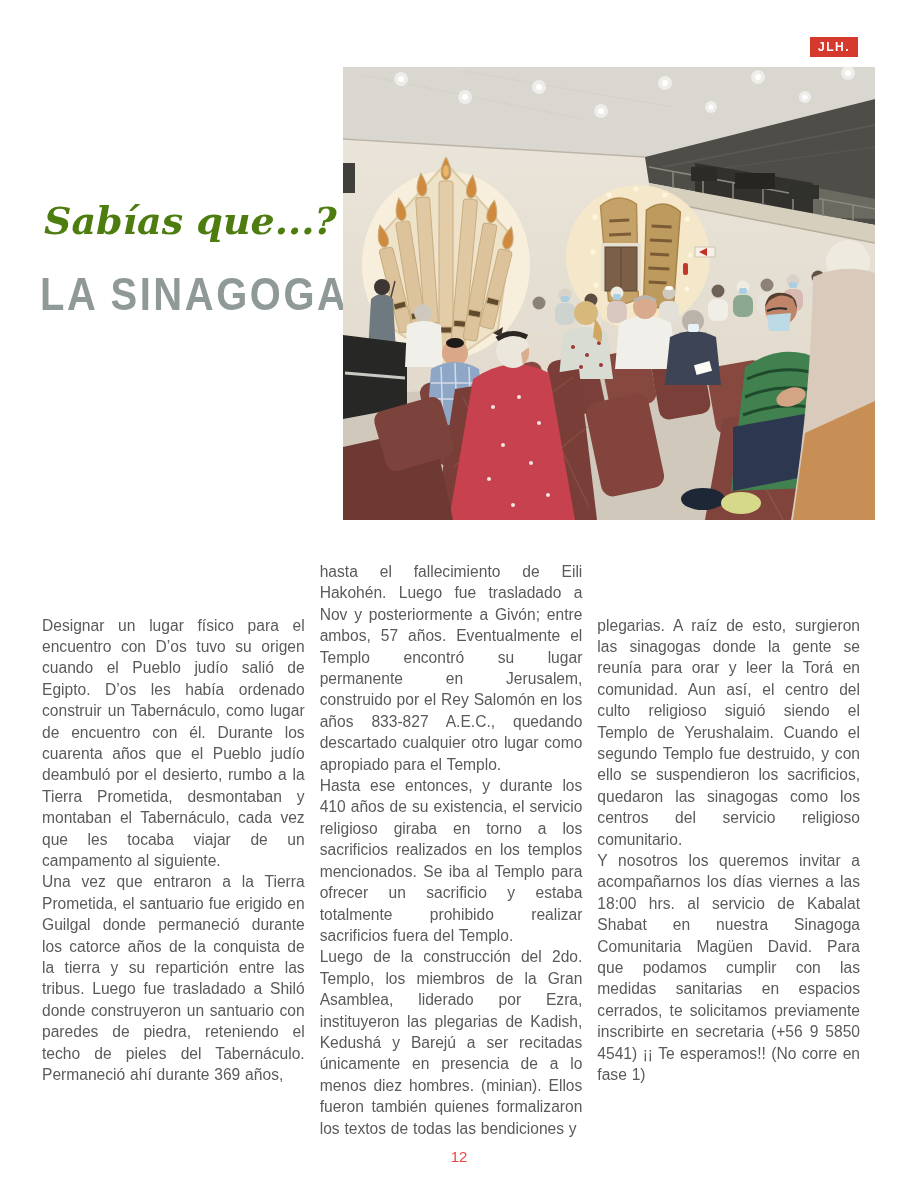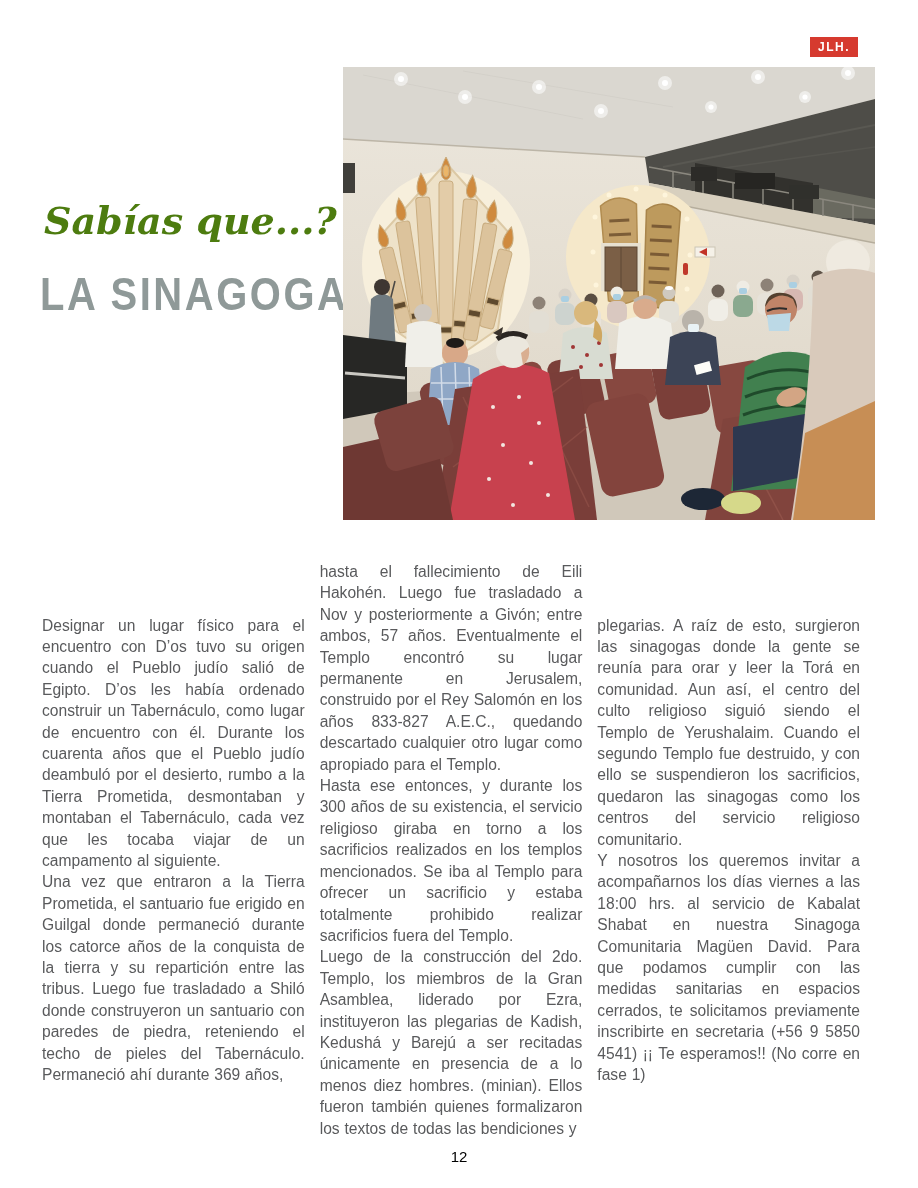--- a/index.html
+++ b/index.html
@@ -31,21 +31,21 @@
     position:absolute; left:42px; top:561px; width:818px;
     display:flex; gap:15px;align-items:center;
   }
   .col { width:263px; }
   .col p {
     margin:0; text-align:justify; font-size:15.6px; line-height:21.4px;
     color:#595a5c; word-spacing:0.5px;
   }
   .pageno {
     position:absolute; left:0; top:1148px; width:100%; text-align:center;
-    font-size:15px; color:#000000;
+    font-size:15px; color:#ef4444;
   }
 </style>
 </head>
 <body>
 
 <div class="page">
 
   <div class="logo">
     <span>JLH.</span>
   </div>
@@ -378,21 +378,21 @@
     </svg>
   </div>
 
   <div class="cols">
     <div class="col">
       <p>Designar un lugar físico para el encuentro con D’os tuvo su origen cuando el Pueblo judío salió de Egipto.  D’os les había ordenado construir un Tabernáculo, como lugar de encuentro con él. Durante los cuarenta años que el Pueblo judío deambuló por el desierto, rumbo a la Tierra Prometida, desmontaban y montaban el Tabernáculo, cada vez que les tocaba viajar de un campamento al siguiente.</p>
       <p>Una vez que entraron a la Tierra Prometida, el santuario fue erigido en Guilgal donde permaneció durante los catorce años de la conquista de la tierra y su repartición entre las tribus. Luego fue trasladado a Shiló donde construyeron un santuario con paredes de piedra, reteniendo el techo de pieles del Tabernáculo. Permaneció ahí durante 369 años,</p>
     </div>
     <div class="col">
       <p>hasta el fallecimiento de Eili Hakohén. Luego fue trasladado a Nov y posteriormente a Givón; entre ambos, 57 años. Eventualmente el Templo encontró su lugar permanente en Jerusalem, construido por el Rey Salomón en los años 833-827 A.E.C., quedando descartado cualquier otro lugar como apropiado para el Templo.</p>
-      <p>Hasta ese entonces, y durante los 300 años de su existencia, el servicio religioso giraba en torno a los sacrificios realizados en los templos mencionados. Se iba al Templo para ofrecer un sacrificio y estaba totalmente prohibido realizar sacrificios fuera del Templo.</p>
+      <p>Hasta ese entonces, y durante los 410 años de su existencia, el servicio religioso giraba en torno a los sacrificios realizados en los templos mencionados. Se iba al Templo para ofrecer un sacrificio y estaba totalmente prohibido realizar sacrificios fuera del Templo.</p>
       <p>Luego de la construcción del 2do. Templo, los miembros de la Gran Asamblea, liderado por Ezra, instituyeron las plegarias de Kadish, Kedushá y Barejú a ser recitadas únicamente en presencia de a lo menos diez hombres. (minian).  Ellos fueron también quienes formalizaron los textos de todas las bendiciones y</p>
     </div>
     <div class="col">
       <p>plegarias.  A raíz de esto, surgieron las sinagogas donde la gente se reunía para orar y leer la Torá en comunidad. Aun así, el centro del culto religioso siguió siendo el Templo de Yerushalaim.  Cuando el segundo Templo fue destruido, y con ello se suspendieron los sacrificios, quedaron las sinagogas como los centros del servicio religioso comunitario.</p>
       <p>Y nosotros los queremos invitar a acompañarnos los días viernes a las 18:00 hrs. al servicio de Kabalat Shabat en nuestra Sinagoga Comunitaria Magüen David. Para que podamos cumplir con las medidas sanitarias en espacios cerrados, te solicitamos previamente inscribirte en secretaria (+56 9 5850 4541)  ¡¡ Te esperamos!! (No corre en fase 1)</p>
     </div>
   </div>
 
   <div class="pageno">12</div>
 

